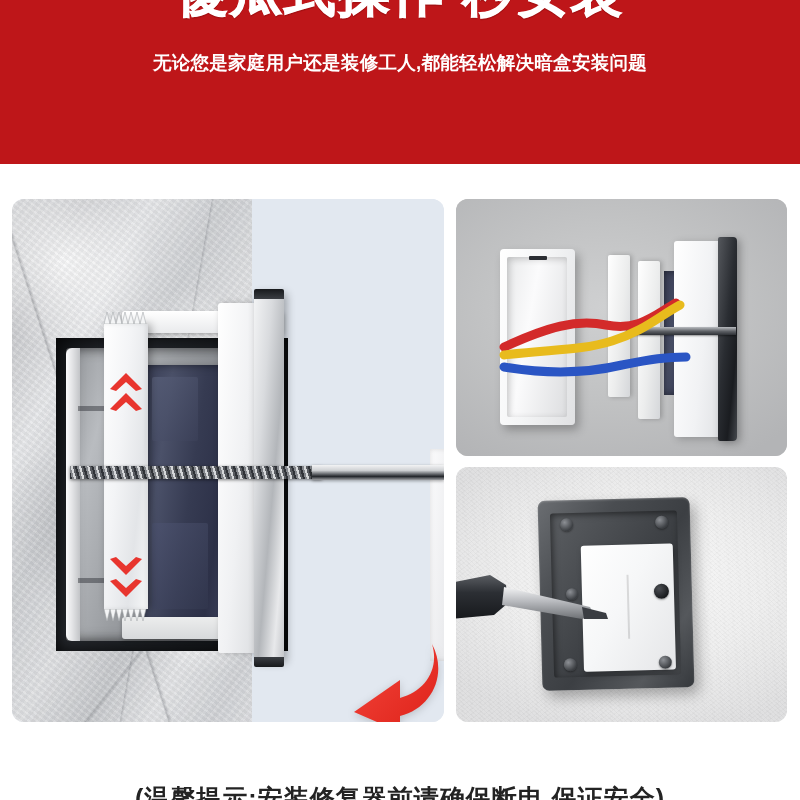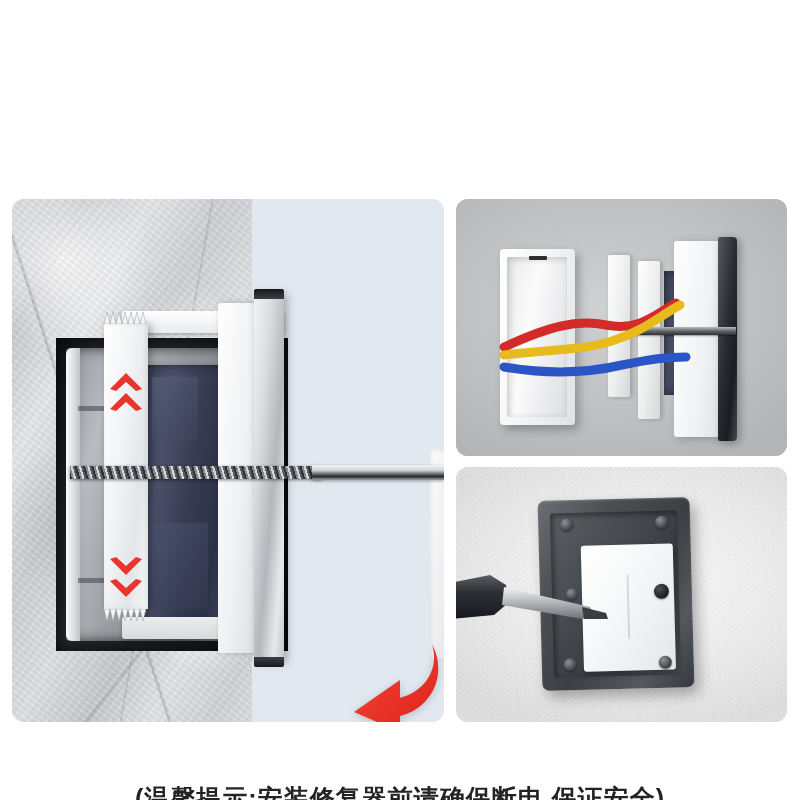--- a/index.html
+++ b/index.html
@@ -264,20 +264,24 @@
     position:absolute; left:0; top:782px; width:800px;
     text-align:center; font-size:25px; font-weight:700; color:#232323;
     letter-spacing:1px; white-space:nowrap; overflow:hidden;
   }
 </style>
 </head>
 <body>
 
 <div id="page">
 
+  <div class="header-banner">
+    <div class="header-title">傻瓜式操作 秒安装</div>
+    <div class="header-subtitle">无论您是家庭用户还是装修工人,都能轻松解决暗盒安装问题</div>
+  </div>
 
   <div class="panel" id="panel-left">
     <div class="wall-stone"></div>
     <div class="wall-right-blue"></div>
 
     <div class="cavity">
       <div class="cavity-inner">
         <div class="cavity-ledge-top"></div>
         <div class="cavity-ledge-bot"></div>
       </div>

